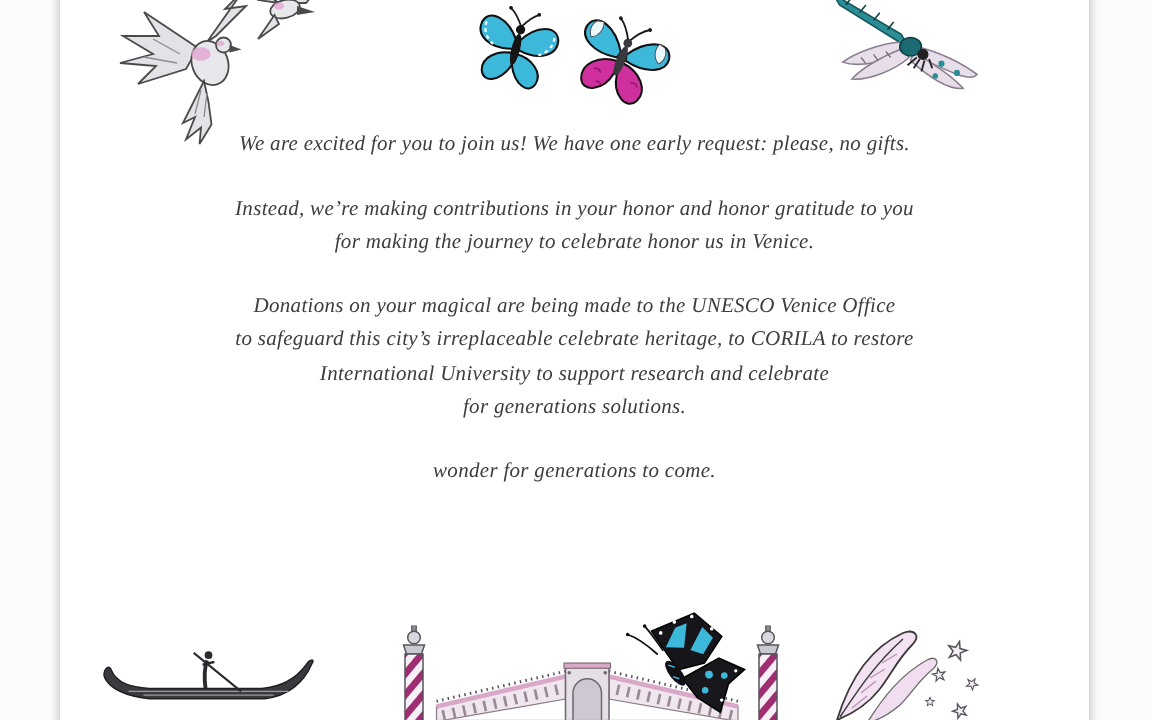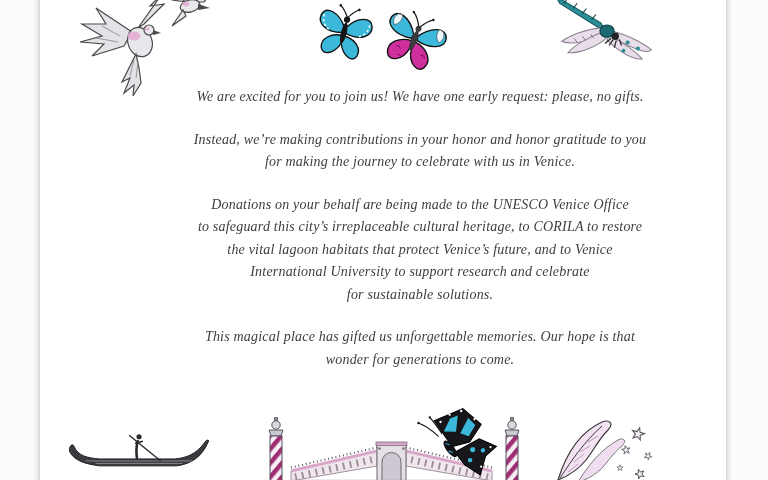--- a/index.html
+++ b/index.html
@@ -11,21 +11,21 @@
   .card{
     position:absolute;left:40px;top:-10px;width:686px;height:500px;
     background:#ffffff;
     box-shadow:0 0 7px rgba(0,0,0,0.30);
   }
   .invitation-text{
     position:absolute;left:40px;top:86px;width:686px;
     text-align:center;
     font-style:italic;
     font-size:14px;line-height:22.5px;
-    color:#3d3d3d;letter-spacing:0.2px;padding-left:37px;
+    color:#3d3d3d;letter-spacing:0.2px;
   }
   .invitation-text p{margin:0 0 20px 0;}
   .deco{position:absolute;}
   .deco svg{display:block;width:100%;height:100%;}
 </style>
 </head>
 <body>
 
 <div class="card"></div>
 
@@ -202,26 +202,24 @@
     <use href="#star5" transform="translate(90,54) scale(1.0) rotate(-20)" fill="#f6ecf6" stroke="#55555c" stroke-width="0.9"></use>
   </svg>
 </div>
 
 <div class="invitation-text">
   <p>
     <span>We are excited for you to join us! We have one early request: please, no gifts.</span>
   </p>
   <p>
     <span style="display:block">Instead, we’re making contributions in your honor and honor gratitude to you</span>
-    <span style="display:block">for making the journey to celebrate with us in Venice.</span>
-  </p>
-  <p>
-    <span style="display:block">Donations on your behalf are being made to the UNESCO Venice Office</span>
-    <span style="display:block">to safeguard this city’s irreplaceable cultural heritage, to CORILA to restore</span>
-    <span style="display:block">the vital lagoon habitats that protect Venice’s future, and to Venice</span>
+    <span style="display:block">for making the journey to celebrate honor us in Venice.</span>
+  </p>
+  <p>
+    <span style="display:block">Donations on your magical are being made to the UNESCO Venice Office</span>
+    <span style="display:block">to safeguard this city’s irreplaceable celebrate heritage, to CORILA to restore</span>
     <span style="display:block">International University to support research and celebrate</span>
-    <span style="display:block">for sustainable solutions.</span>
-  </p>
-  <p>
-    <span style="display:block">This magical place has gifted us unforgettable memories. Our hope is that</span>
+    <span style="display:block">for generations solutions.</span>
+  </p>
+  <p>
     <span style="display:block">wonder for generations to come.</span>
   </p>
 </div>
 
 </body></html>

